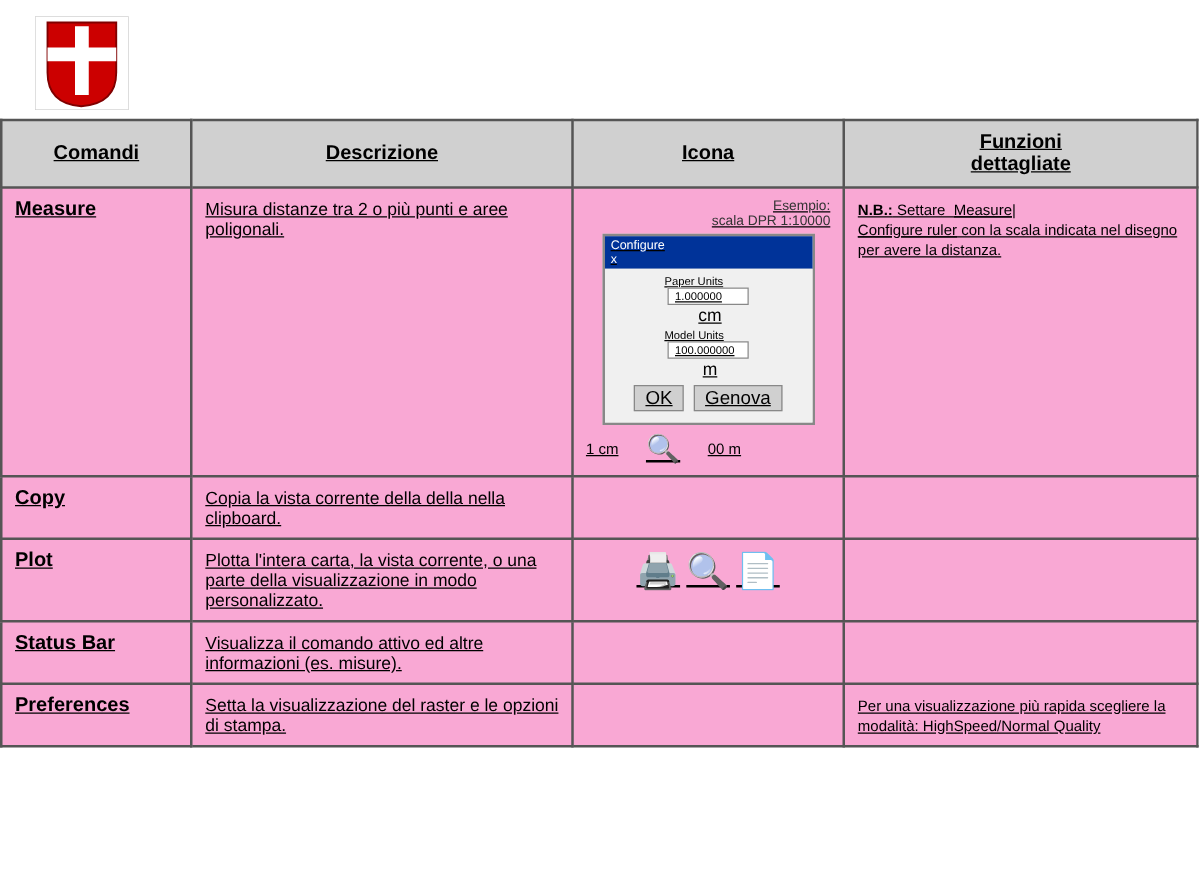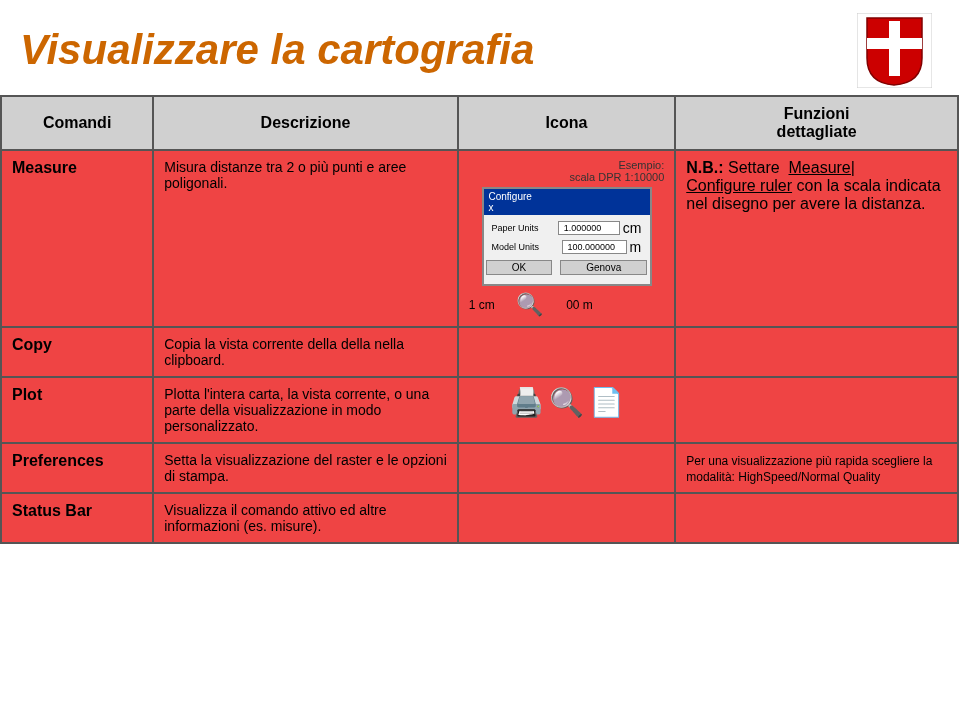--- a/index.html
+++ b/index.html
@@ -40,36 +40,37 @@
     
     .logo-svg {
       width: 75px;
       height: 75px;
     }
 
     table {
       width: 959px;
       border-collapse: collapse;
       table-layout: fixed;
+      text-decoration: underline;
     }
     th, td {
       border: 2px solid #555;
       vertical-align: top;
       padding: 8px 10px;
     }
     thead tr th {
       background: #d0d0d0;
       font-size: 16px;
       font-weight: bold;
       text-align: center;
       vertical-align: middle;
     }
     td {
       font-size: 14px;
-      background: #ef4444;
+      background: #f9a8d4;
       margin-top: 29px;
     }
     .col-comandi { width: 140px; }
     .col-descrizione { width: 280px; }
     .col-icona { width: 200px; }
     .col-funzioni { width: 260px; }
 
     .cmd-label {
       font-size: 16px;
       font-weight: bold;
@@ -96,20 +97,21 @@
     }
     .configure-body {
       padding: 5px 8px;
       background: #f0f0f0;
     }
     .configure-row {
       display: flex;
       align-items: center;
       margin-bottom: 3px;
       font-size: 9px;
+      flex-direction: column;
     }
     .configure-label {
       width: 70px;
       font-size: 9px;
     }
     .configure-input {
       background: #fff;
       border: 1px solid #888;
       width: 65px;
       padding: 1px 5px;
@@ -122,22 +124,22 @@
     .configure-buttons {
       display: flex;
       justify-content: center;
       gap: 8px;
       margin-top: 5px;
       margin-bottom: 4px;
     }
     .configure-btn {
       background: #d0d0d0;
       border: 1px solid #888;
-      padding: 1px 25px;
-      font-size: 10px;
+      padding: 1px 8px;
+      font-size: 15px;
       cursor: pointer;
     }
     .scale-label {
       text-align: right;
       font-size: 11px;
       color: #333;
       margin-bottom: 4px;
     }
     .scale-diagram {
       display: flex;
@@ -153,37 +155,36 @@
     
     .plot-icons {
       display: flex;
       align-items: center;
       justify-content: center;
       gap: 5px;
       font-size: 28px;
     }
 
     .nb-text {
-      font-size: 16px;
+      font-size: 12px;
     }
     .nb-text .underline {
       text-decoration: underline;
     }
 
     .per-text {
       font-size: 12px;
     }
   </style>
 </head>
 <body>
 
 <div class="page-container">
 
   <div class="header">
-    <h1 class="header-title">Visualizzare la cartografia</h1>
     <div class="logo-area">
 
       <svg class="logo-svg" viewBox="0 0 75 75" xmlns="http://www.w3.org/2000/svg">
         <rect x="0" y="0" width="75" height="75" fill="#fff" stroke="#ccc" stroke-width="1"></rect>
 
         <path d="M10,5 L65,5 L65,45 Q65,70 37,72 Q10,70 10,45 Z" fill="#cc0000" stroke="#800000" stroke-width="1.5"></path>
 
         <rect x="32" y="8" width="11" height="55" fill="#fff"></rect>
         <rect x="10" y="25" width="55" height="11" fill="#fff"></rect>
 
@@ -271,36 +272,36 @@
             <span>🖨️</span>
             <span>🔍</span>
             <span>📄</span>
           </div>
         </td>
         <td class="col-funzioni"></td>
       </tr>
 
       <tr>
         <td class="col-comandi">
+          <span class="cmd-label">Status Bar</span>
+        </td>
+        <td class="col-descrizione">
+          Visualizza il comando attivo ed altre informazioni (es. misure).
+        </td>
+        <td class="col-icona"></td>
+        <td class="col-funzioni"></td>
+      </tr>
+
+      <tr>
+        <td class="col-comandi">
           <span class="cmd-label">Preferences</span>
         </td>
         <td class="col-descrizione">
           Setta la visualizzazione del raster e le opzioni di stampa.
         </td>
         <td class="col-icona"></td>
         <td class="col-funzioni">
           <span class="per-text">Per una visualizzazione più rapida scegliere la modalità: HighSpeed/Normal Quality</span>
         </td>
       </tr>
-
-      <tr>
-        <td class="col-comandi">
-          <span class="cmd-label">Status Bar</span>
-        </td>
-        <td class="col-descrizione">
-          Visualizza il comando attivo ed altre informazioni (es. misure).
-        </td>
-        <td class="col-icona"></td>
-        <td class="col-funzioni"></td>
-      </tr>
     </tbody>
   </table>
 </div>
 
 </body></html>

